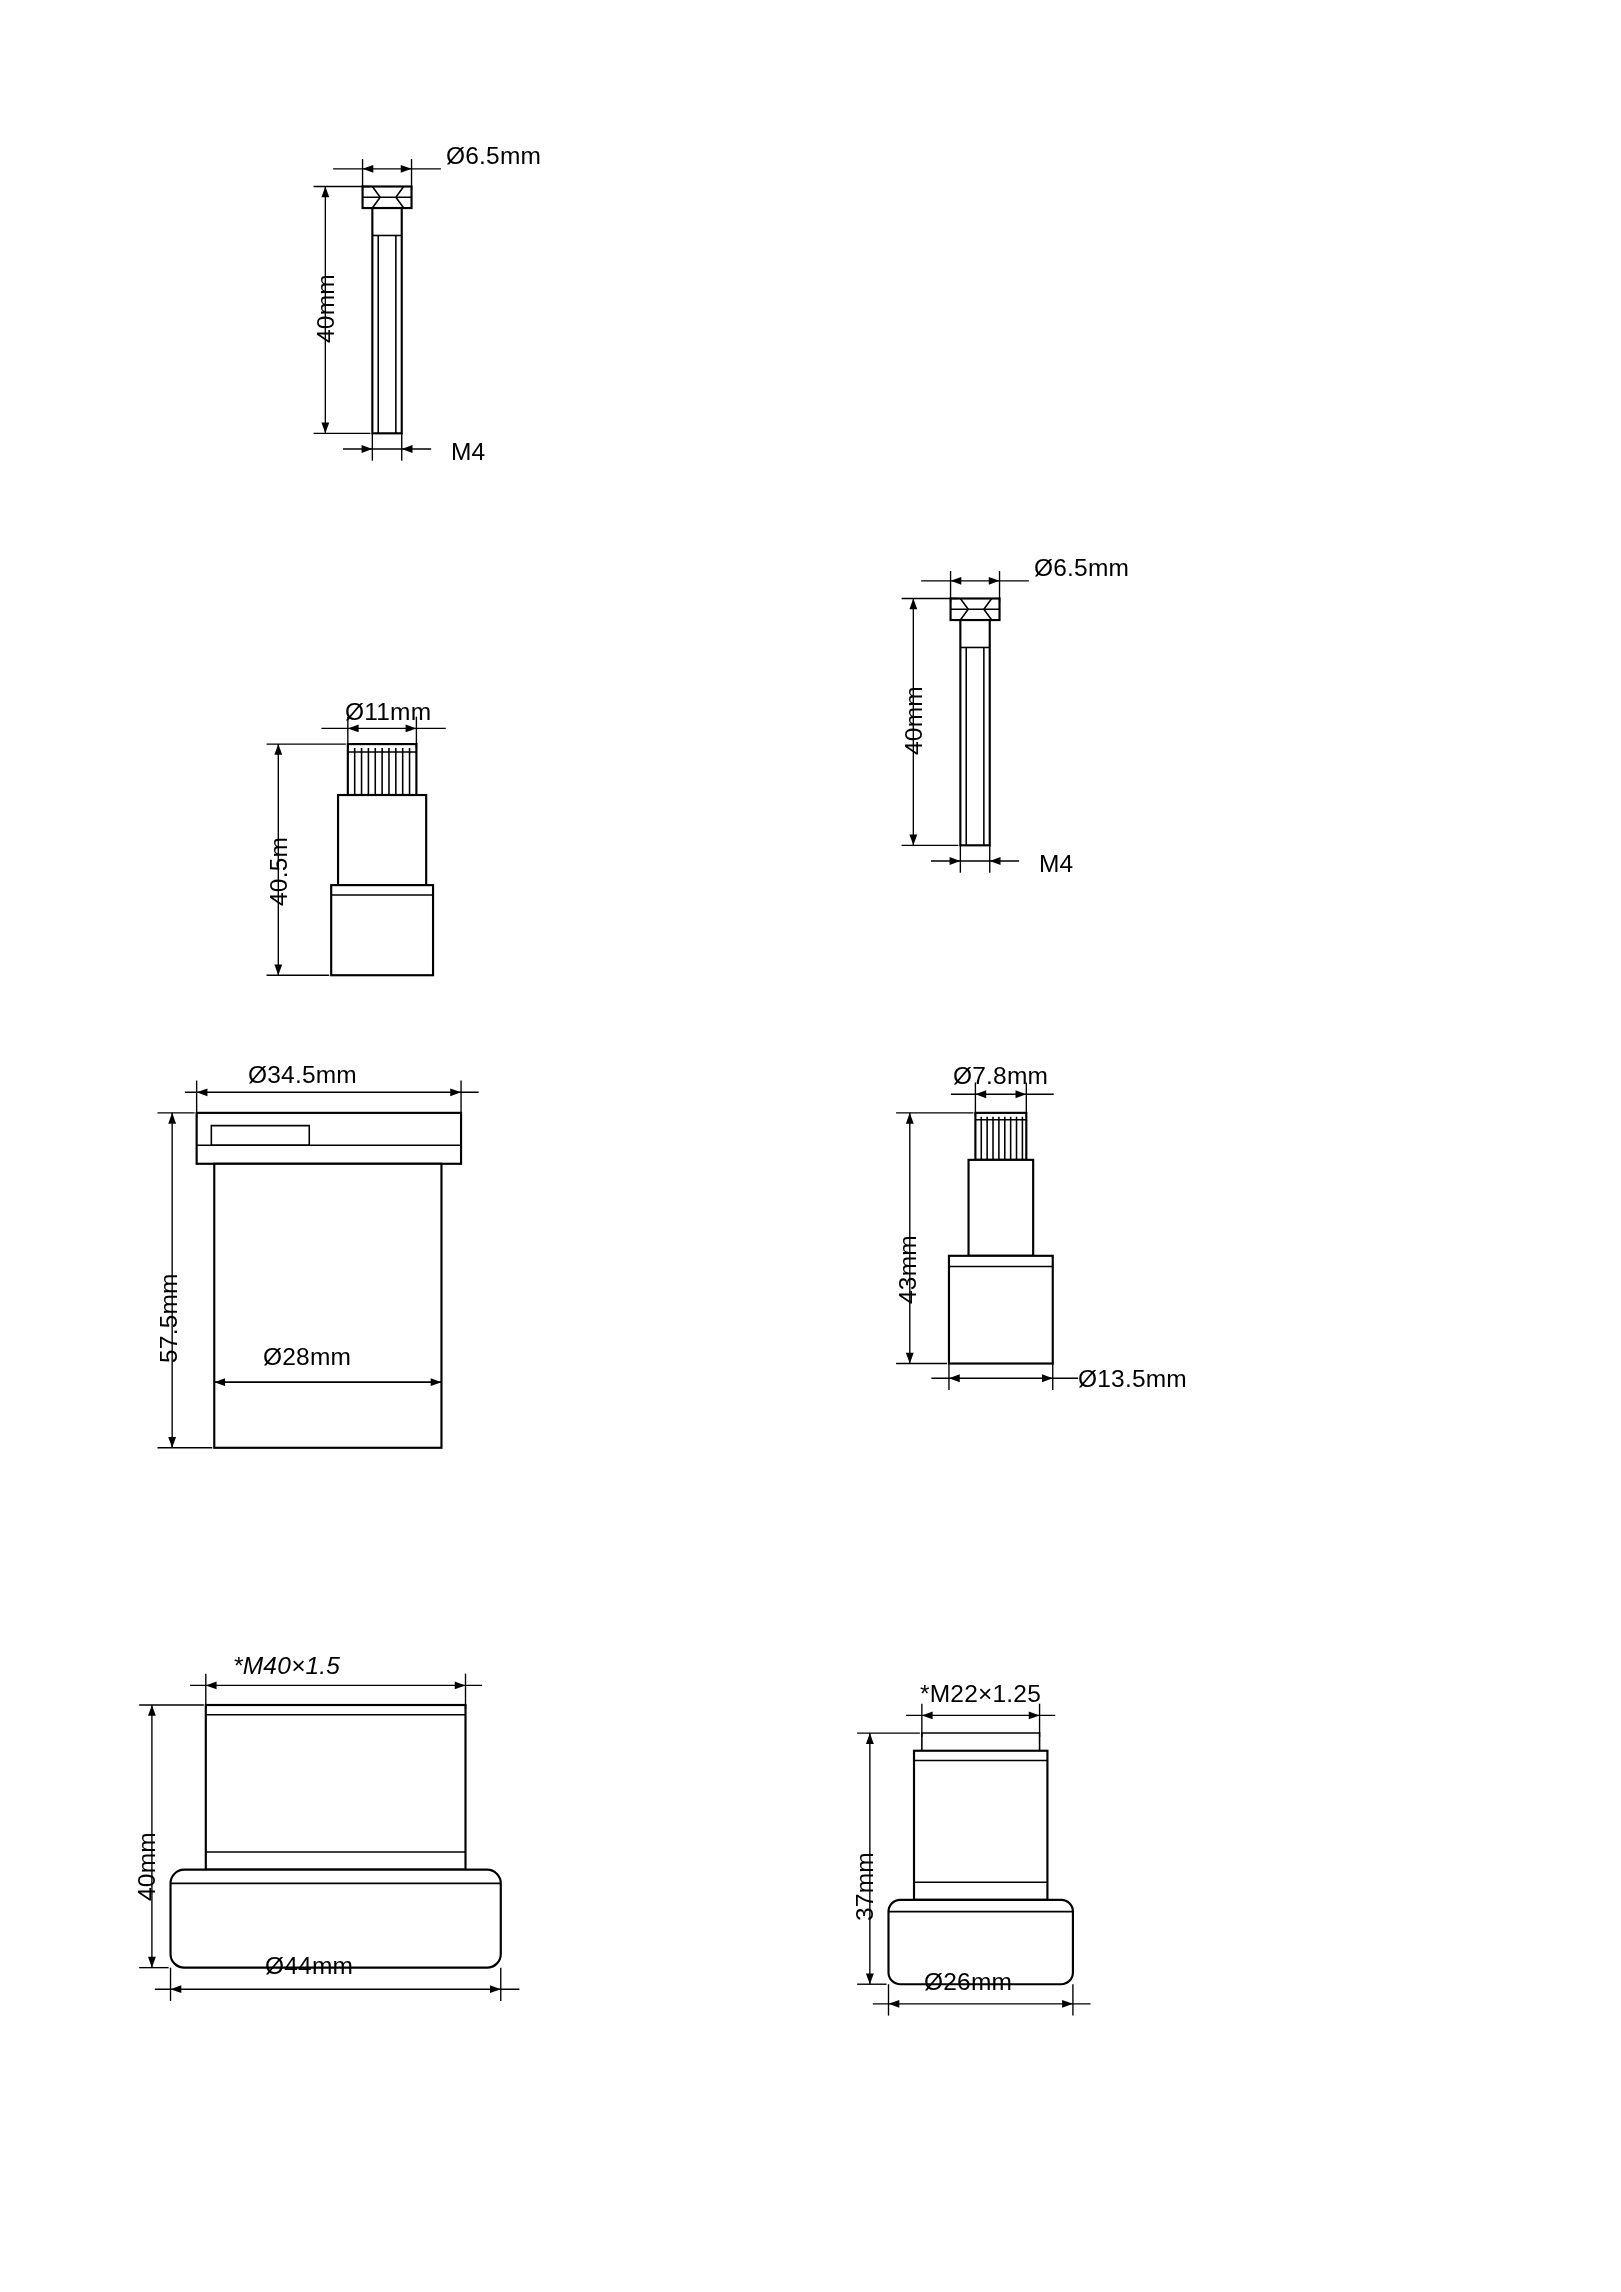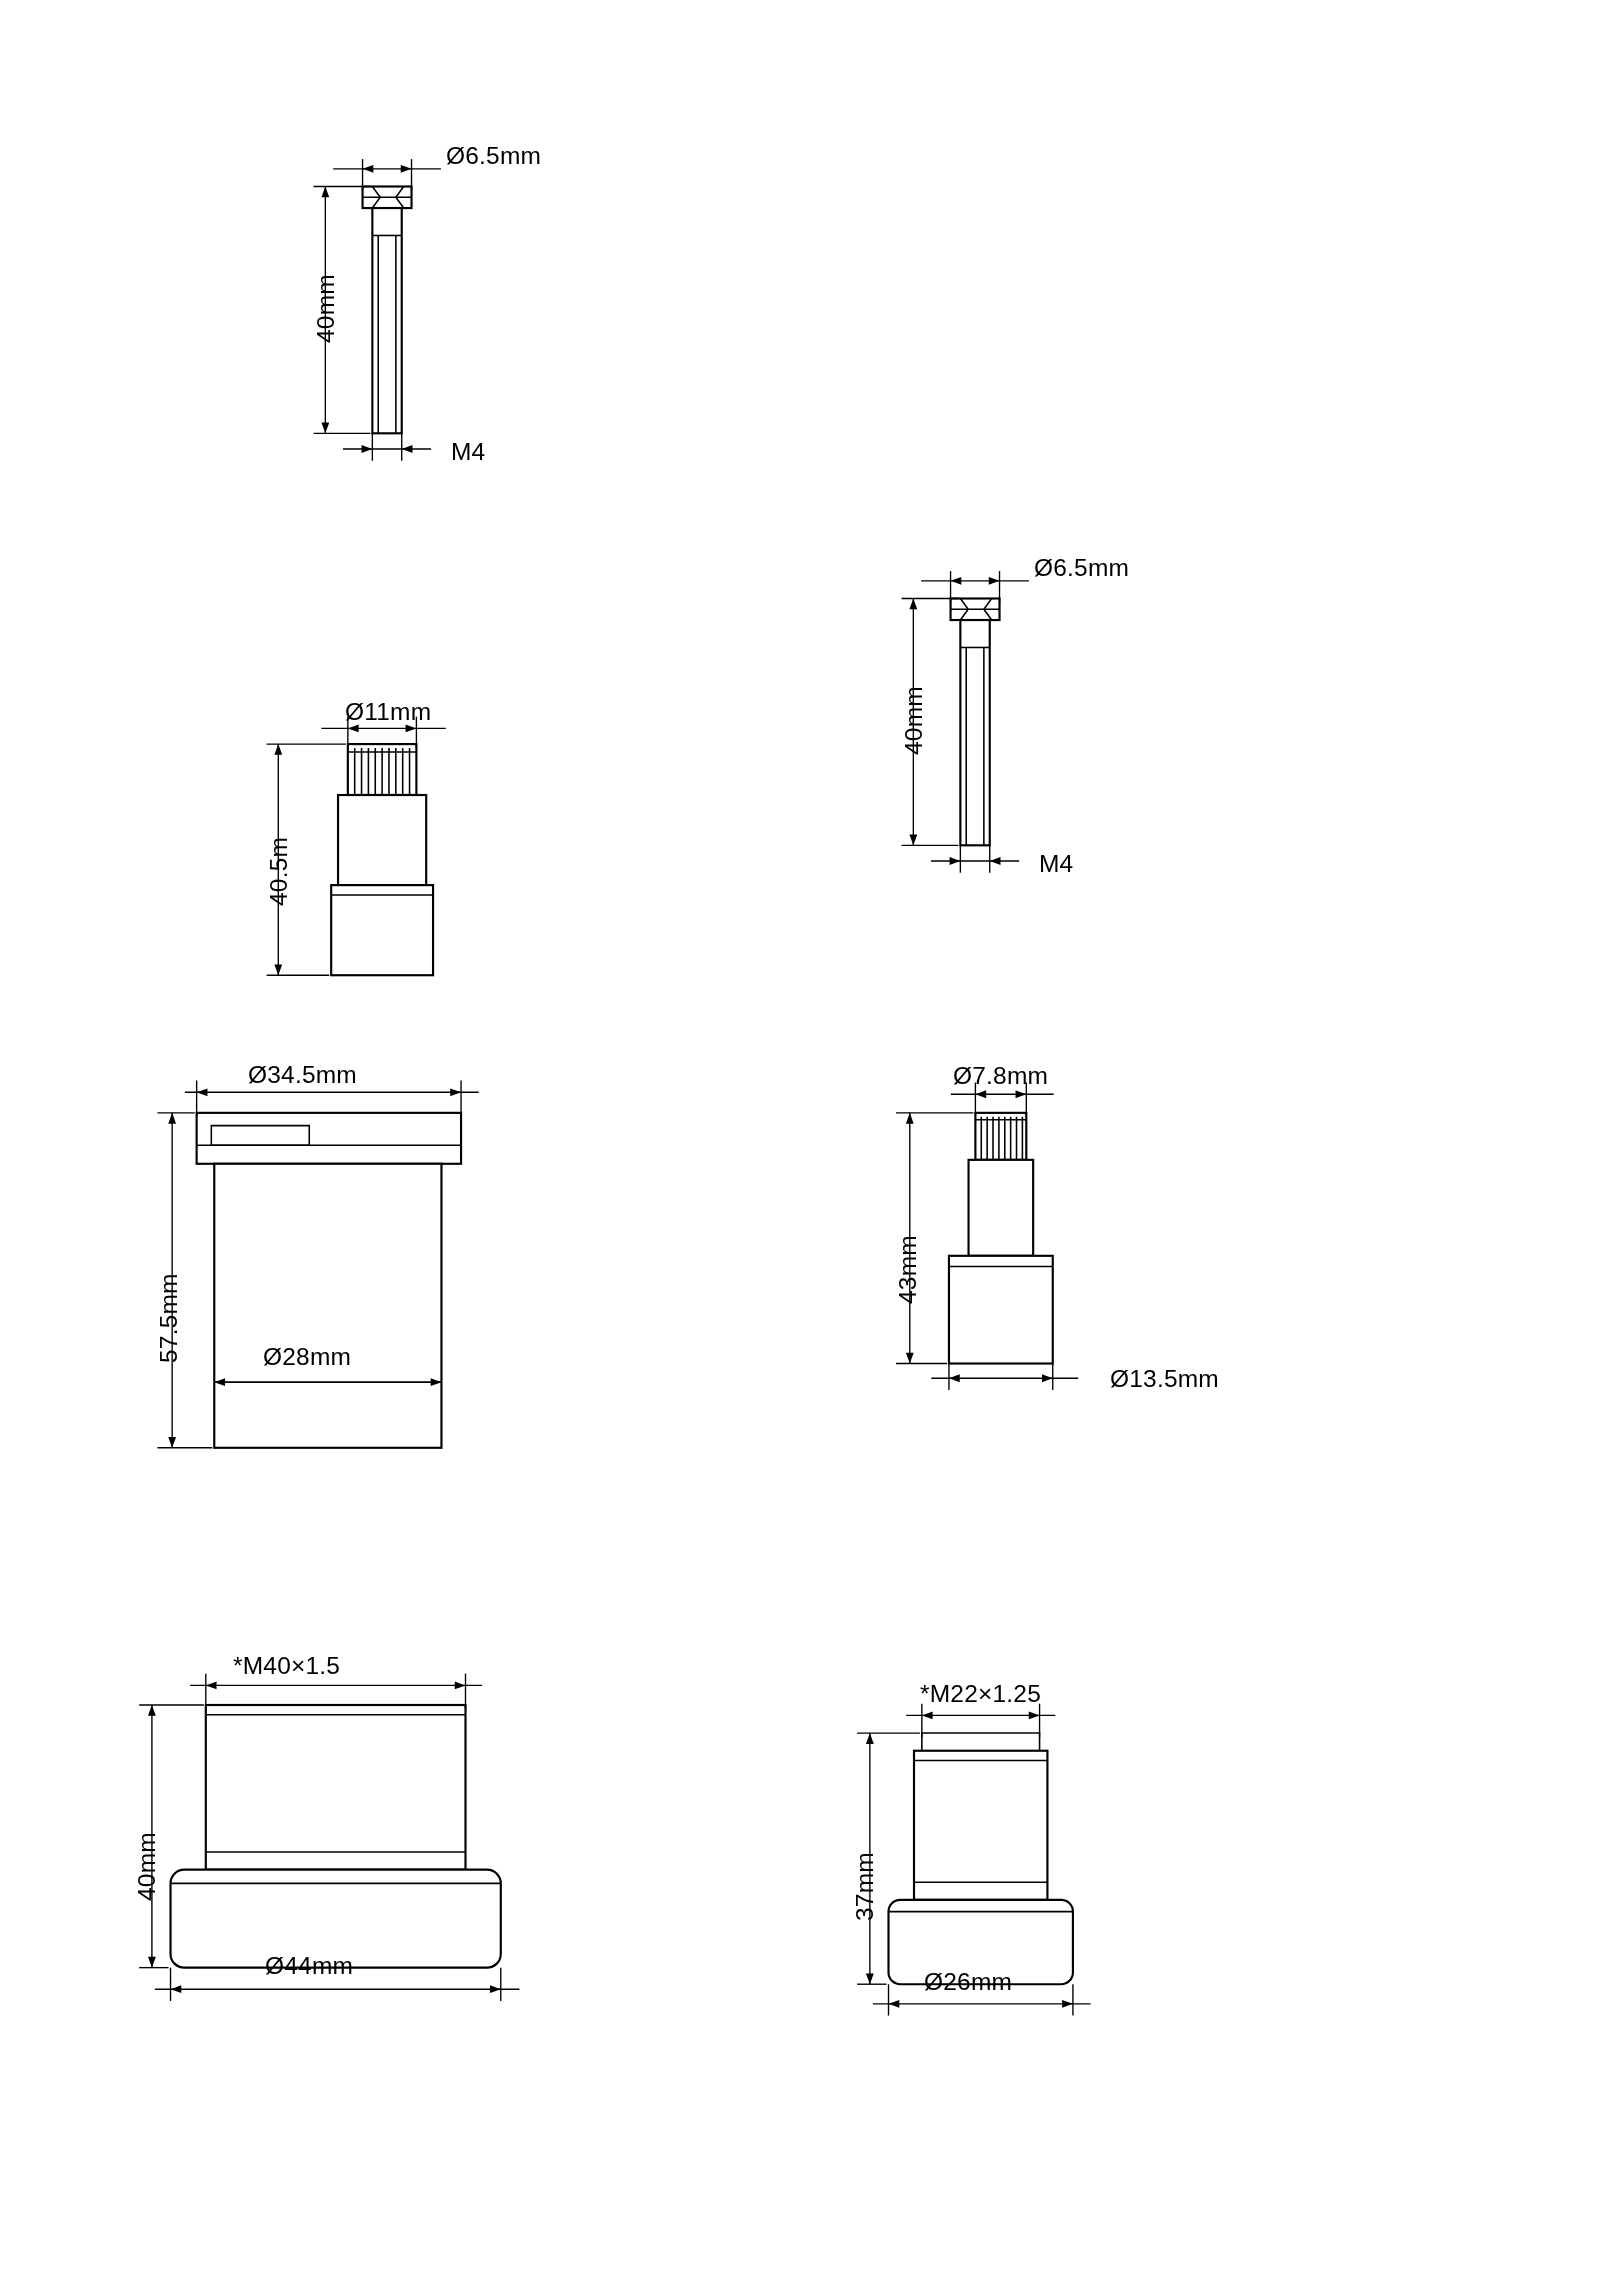--- a/index.html
+++ b/index.html
@@ -194,21 +194,21 @@
       <path d="M28 311 l-4 -11 h8 z" fill="#000"></path>
 
       <line class="dim" x1="68" y1="311" x2="68" y2="338"></line>
       <line class="dim" x1="174" y1="311" x2="174" y2="338"></line>
       <line class="dim" x1="50" y1="326" x2="200" y2="326"></line>
       <path d="M68 326 l11 -4 v8 z" fill="#000"></path>
       <path d="M174 326 l-11 -4 v8 z" fill="#000"></path>
     </svg>
     <div class="lbl" style="left:71px;top:2.9px;text-align:center;">Ø7.8mm</div>
     <div class="lbl vert" style="left:11.8px;top:245px;">43mm</div>
-    <div class="lbl" style="left:196px;top:306px;margin-left:32px;">Ø13.5mm</div>
+    <div class="lbl" style="left:196px;top:306px;">Ø13.5mm</div>
   </div>
 
   <div class="part" style="left:147px;top:1656px;width:490px;height:441px;">
     <svg width="490" height="441" viewBox="0 0 500 450">
 
       <rect x="60" y="50" width="265" height="168" class="fillw"></rect>
       <line class="ln thin" x1="60" y1="60" x2="325" y2="60"></line>
       <line class="ln thin" x1="60" y1="200" x2="325" y2="200"></line>
 
       <path class="fillw" d="M38 218 h309 a14 14 0 0 1 14 14 v72 a14 14 0 0 1 -14 14 h-309 a14 14 0 0 1 -14 -14 v-72 a14 14 0 0 1 14 -14 z"></path>
@@ -225,21 +225,21 @@
       <line class="dim" x1="5" y1="50" x2="5" y2="318"></line>
       <path d="M5 50 l-4 11 h8 z" fill="#000"></path>
       <path d="M5 318 l-4 -11 h8 z" fill="#000"></path>
 
       <line class="dim" x1="24" y1="318" x2="24" y2="352"></line>
       <line class="dim" x1="361" y1="318" x2="361" y2="352"></line>
       <line class="dim" x1="8" y1="340" x2="380" y2="340"></line>
       <path d="M24 340 l11 -4 v8 z" fill="#000"></path>
       <path d="M361 340 l-11 -4 v8 z" fill="#000"></path>
     </svg>
-    <div class="lbl" style="left:86px;top:-3.9px;">*M40×1.5</div>
+    <div class="lbl" style="left:86px;top:-3.9px;font-style:italic;">*M40×1.5</div>
     <div class="lbl vert" style="left:-13.7px;top:245px;">40mm</div>
     <div class="lbl" style="left:118px;top:296px;">Ø44mm</div>
   </div>
 
   <div class="part" style="left:863px;top:1686px;width:412px;height:412px;">
     <svg width="412" height="412" viewBox="0 0 420 420">
 
       <path class="fillw-thin" d="M60 48 h120 v18 h-120 z"></path>
 
       <rect x="52" y="66" width="136" height="152" class="fillw"></rect>

